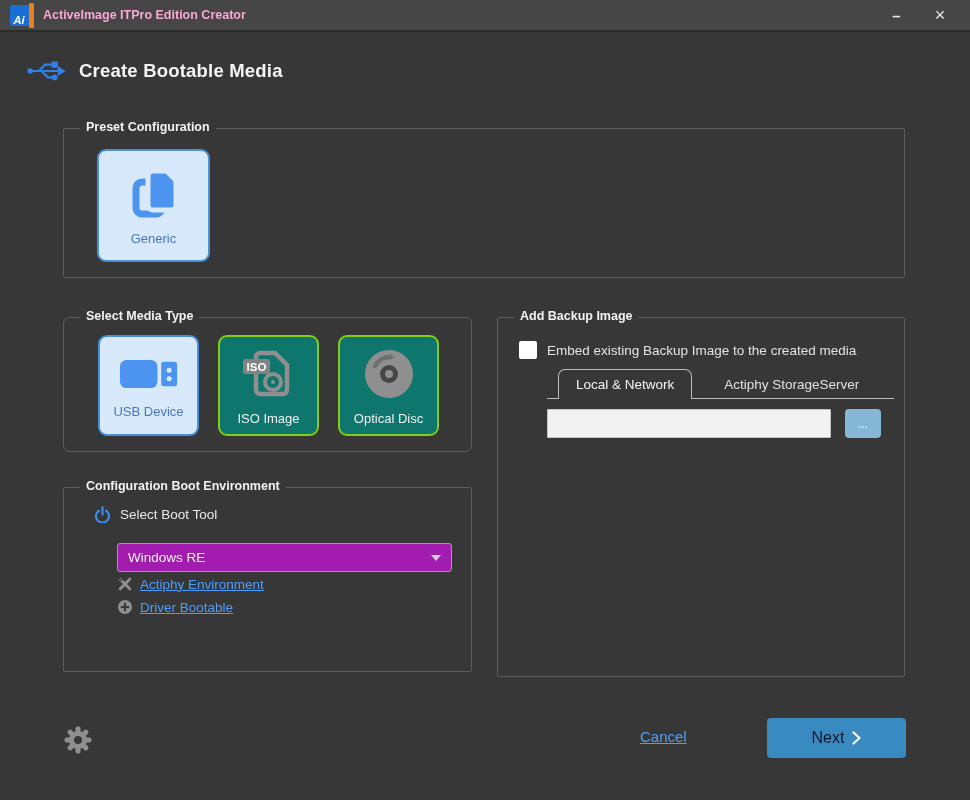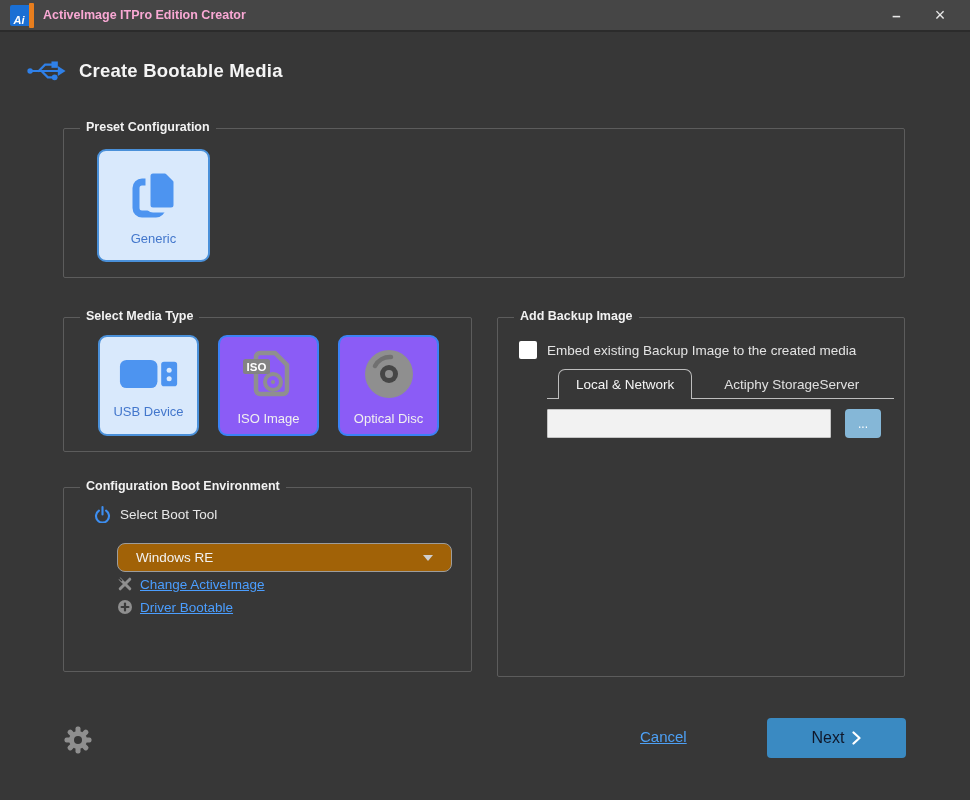--- a/index.html
+++ b/index.html
@@ -21,29 +21,29 @@
 
   
   .pagehead{position:absolute;left:26px;top:56px;display:flex;align-items:center;gap:13px;}
   .pagehead h1{margin:0;color:#f5f5f5;font-size:18.5px;font-weight:bold;letter-spacing:.2px;}
 
   
   .group{position:absolute;border:1px solid #5c5c5c;border-radius:2px;}
   .group-label{position:absolute;top:-9px;left:16px;background:#373737;padding:0 6px;
     color:#f2f2f2;font-size:12.5px;font-weight:bold;white-space:nowrap;}
   .g-preset{left:63px;top:128px;width:842px;height:150px;}
-  .g-media{left:63px;top:317px;width:409px;height:135px;}
+  .g-media{left:63px;top:317px;width:409px;height:135px;border-radius:6px;}
   .g-backup{left:497px;top:317px;width:408px;height:360px;}
   .g-boot{left:63px;top:487px;width:409px;height:185px;}
 
   
   .tile{display:flex;flex-direction:column;align-items:center;justify-content:center;
     gap:9px;border-radius:9px;cursor:pointer;}
   .tile.selected{background:#d9e9fc;border:2px solid #4a90d9;}
-  .tile.plain{background:#8b5cf6;border:2px solid #3b82f6;}
+  .tile.plain{background:#0f766e;border:2px solid #84cc16;}
   .tile .lbl{font-size:13px;}
   .tile.selected .lbl{color:#4377cc;}
   .tile.plain .lbl{color:#f0f0f0;}
   .tile-generic{position:absolute;left:33px;top:20px;width:113px;height:113px;}
   .media-row{position:absolute;left:34px;top:17px;display:flex;gap:19px;}
   .media-row .tile{width:101px;height:101px;}
 
   
   .chk-row{position:absolute;left:21px;top:23px;display:flex;align-items:center;gap:10px;}
   .checkbox{width:18px;height:18px;background:#fff;border-radius:2px;cursor:pointer;}
@@ -56,23 +56,23 @@
   .tab.inactive{height:28px;padding:0 32px;color:#e0e0e0;}
   .path-row{position:absolute;left:49px;top:91px;display:flex;gap:14px;}
   .path-input{width:284px;height:29px;background:#f2f2f2;border:1px solid #c4c4c4;
     border-radius:1px;padding:0 6px;font-size:13px;color:#222;}
   .browse-btn{width:36px;height:29px;background:#85b7d7;border:none;border-radius:4px;
     color:#fff;font-size:12px;cursor:pointer;}
 
   
   .boot-row{position:absolute;left:30px;top:18px;display:flex;align-items:center;gap:9px;}
   .boot-row .lbl{color:#e8e8e8;font-size:13.5px;}
-  .dropdown{position:absolute;left:53px;top:55px;width:335px;height:29px;background:#a16207;
-    border:1px solid #9c9c9c;border-radius:8px;display:flex;align-items:center;
-    justify-content:space-between;padding:0 18px;cursor:pointer;}
+  .dropdown{position:absolute;left:53px;top:55px;width:335px;height:29px;background:#a21caf;
+    border:1px solid #9c9c9c;border-radius:3px;display:flex;align-items:center;
+    justify-content:space-between;padding:0 10px;cursor:pointer;}
   .dropdown .val{color:#f2f2f2;font-size:13.5px;}
   .caret{width:0;height:0;border-left:5px solid transparent;border-right:5px solid transparent;
     border-top:6px solid #cfcfcf;}
   .link-row{position:absolute;left:53px;display:flex;align-items:center;gap:7px;}
   .link-row a{color:#4b9eff;font-size:13.5px;text-decoration:underline;cursor:pointer;}
   .lr1{top:88px;} .lr2{top:111px;}
 
   
   .gear-btn{position:absolute;left:64px;top:726px;width:28px;height:28px;cursor:pointer;background:none;border:none;padding:0;}
   .cancel-link{position:absolute;left:640px;top:728px;color:#4da0f5;font-size:15px;
@@ -198,21 +198,21 @@
     <div class="link-row lr1">
       <svg width="16" height="16" viewBox="0 0 16 16">
         <g stroke="#8f8f8f" stroke-width="3" stroke-linecap="round">
           <line x1="3.2" y1="12.8" x2="12.8" y2="3.2"></line>
           <line x1="3.2" y1="3.2" x2="12.8" y2="12.8"></line>
         </g>
         <g stroke="#373737" stroke-width="1.4" stroke-linecap="round">
           <line x1="2.2" y1="2.2" x2="4.6" y2="4.6"></line>
         </g>
       </svg>
-      <a>Change ActiveImage</a>
+      <a>Actiphy Environment</a>
     </div>
 
     <div class="link-row lr2">
       <svg width="16" height="16" viewBox="0 0 16 16">
         <circle cx="8" cy="8" r="7" fill="#8f8f8f"></circle>
         <g stroke="#3a3a3a" stroke-width="2.2" stroke-linecap="round">
           <line x1="8" y1="4.6" x2="8" y2="11.4"></line>
           <line x1="4.6" y1="8" x2="11.4" y2="8"></line>
         </g>
       </svg>

